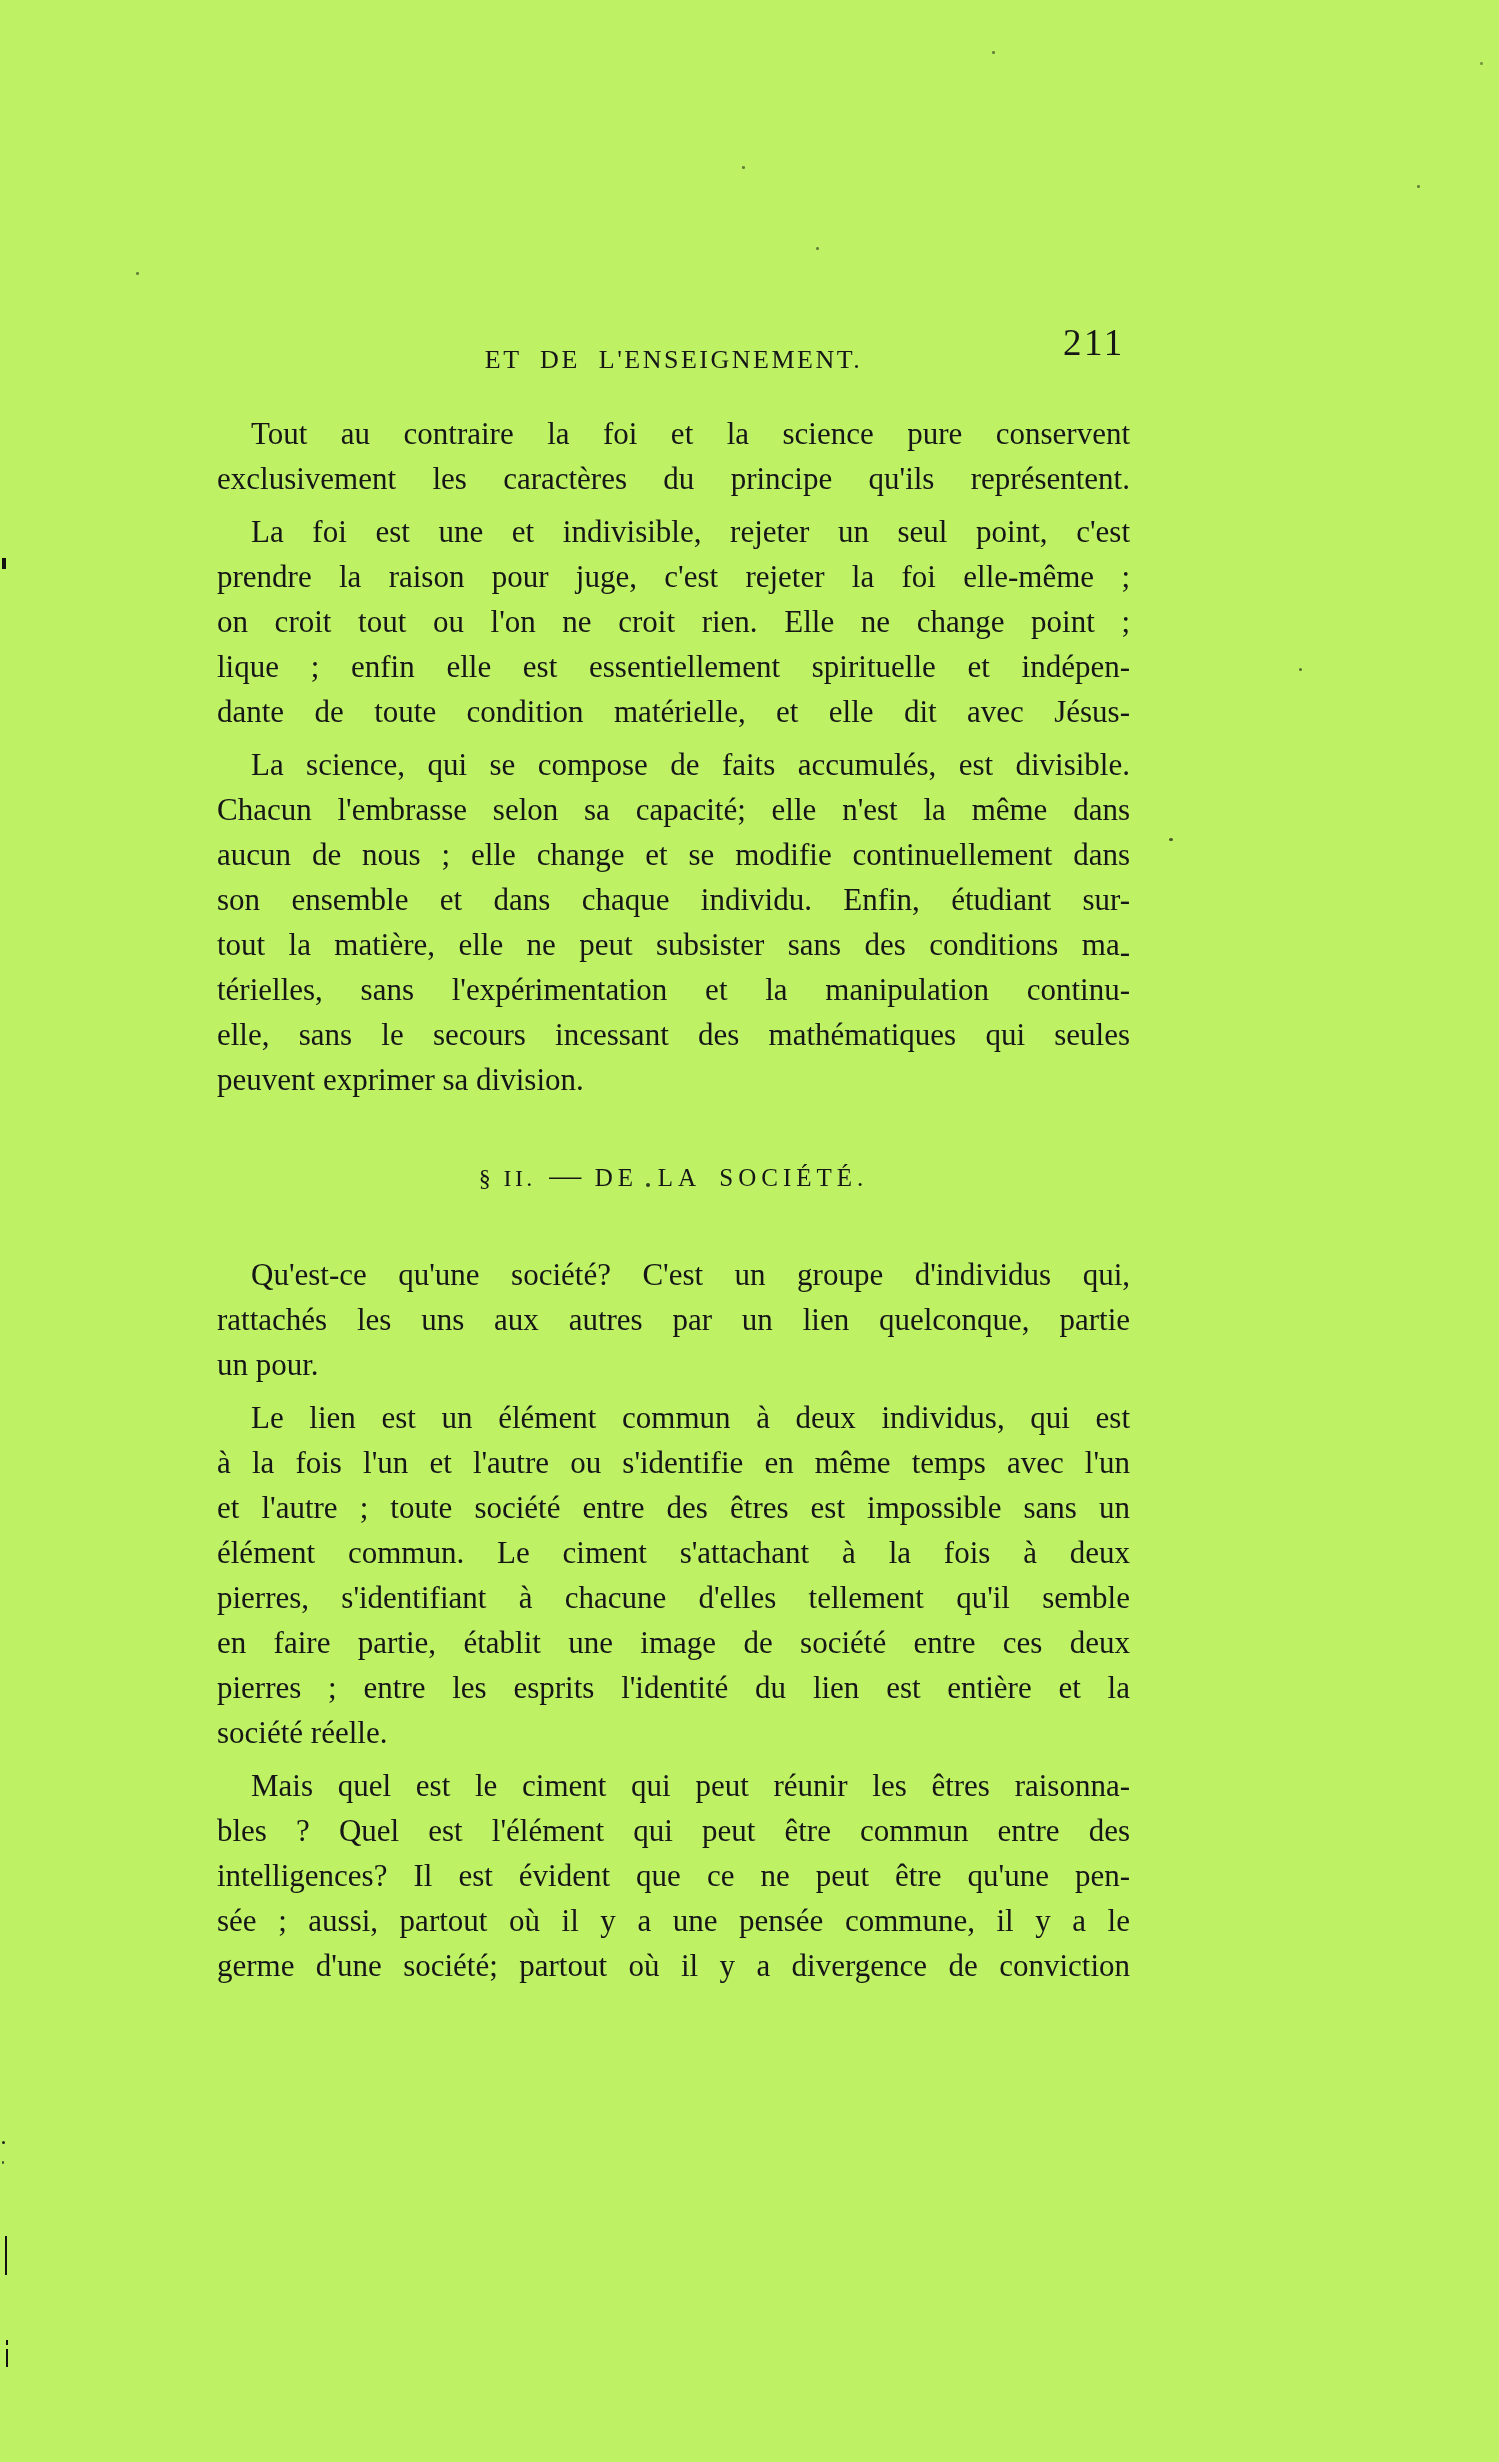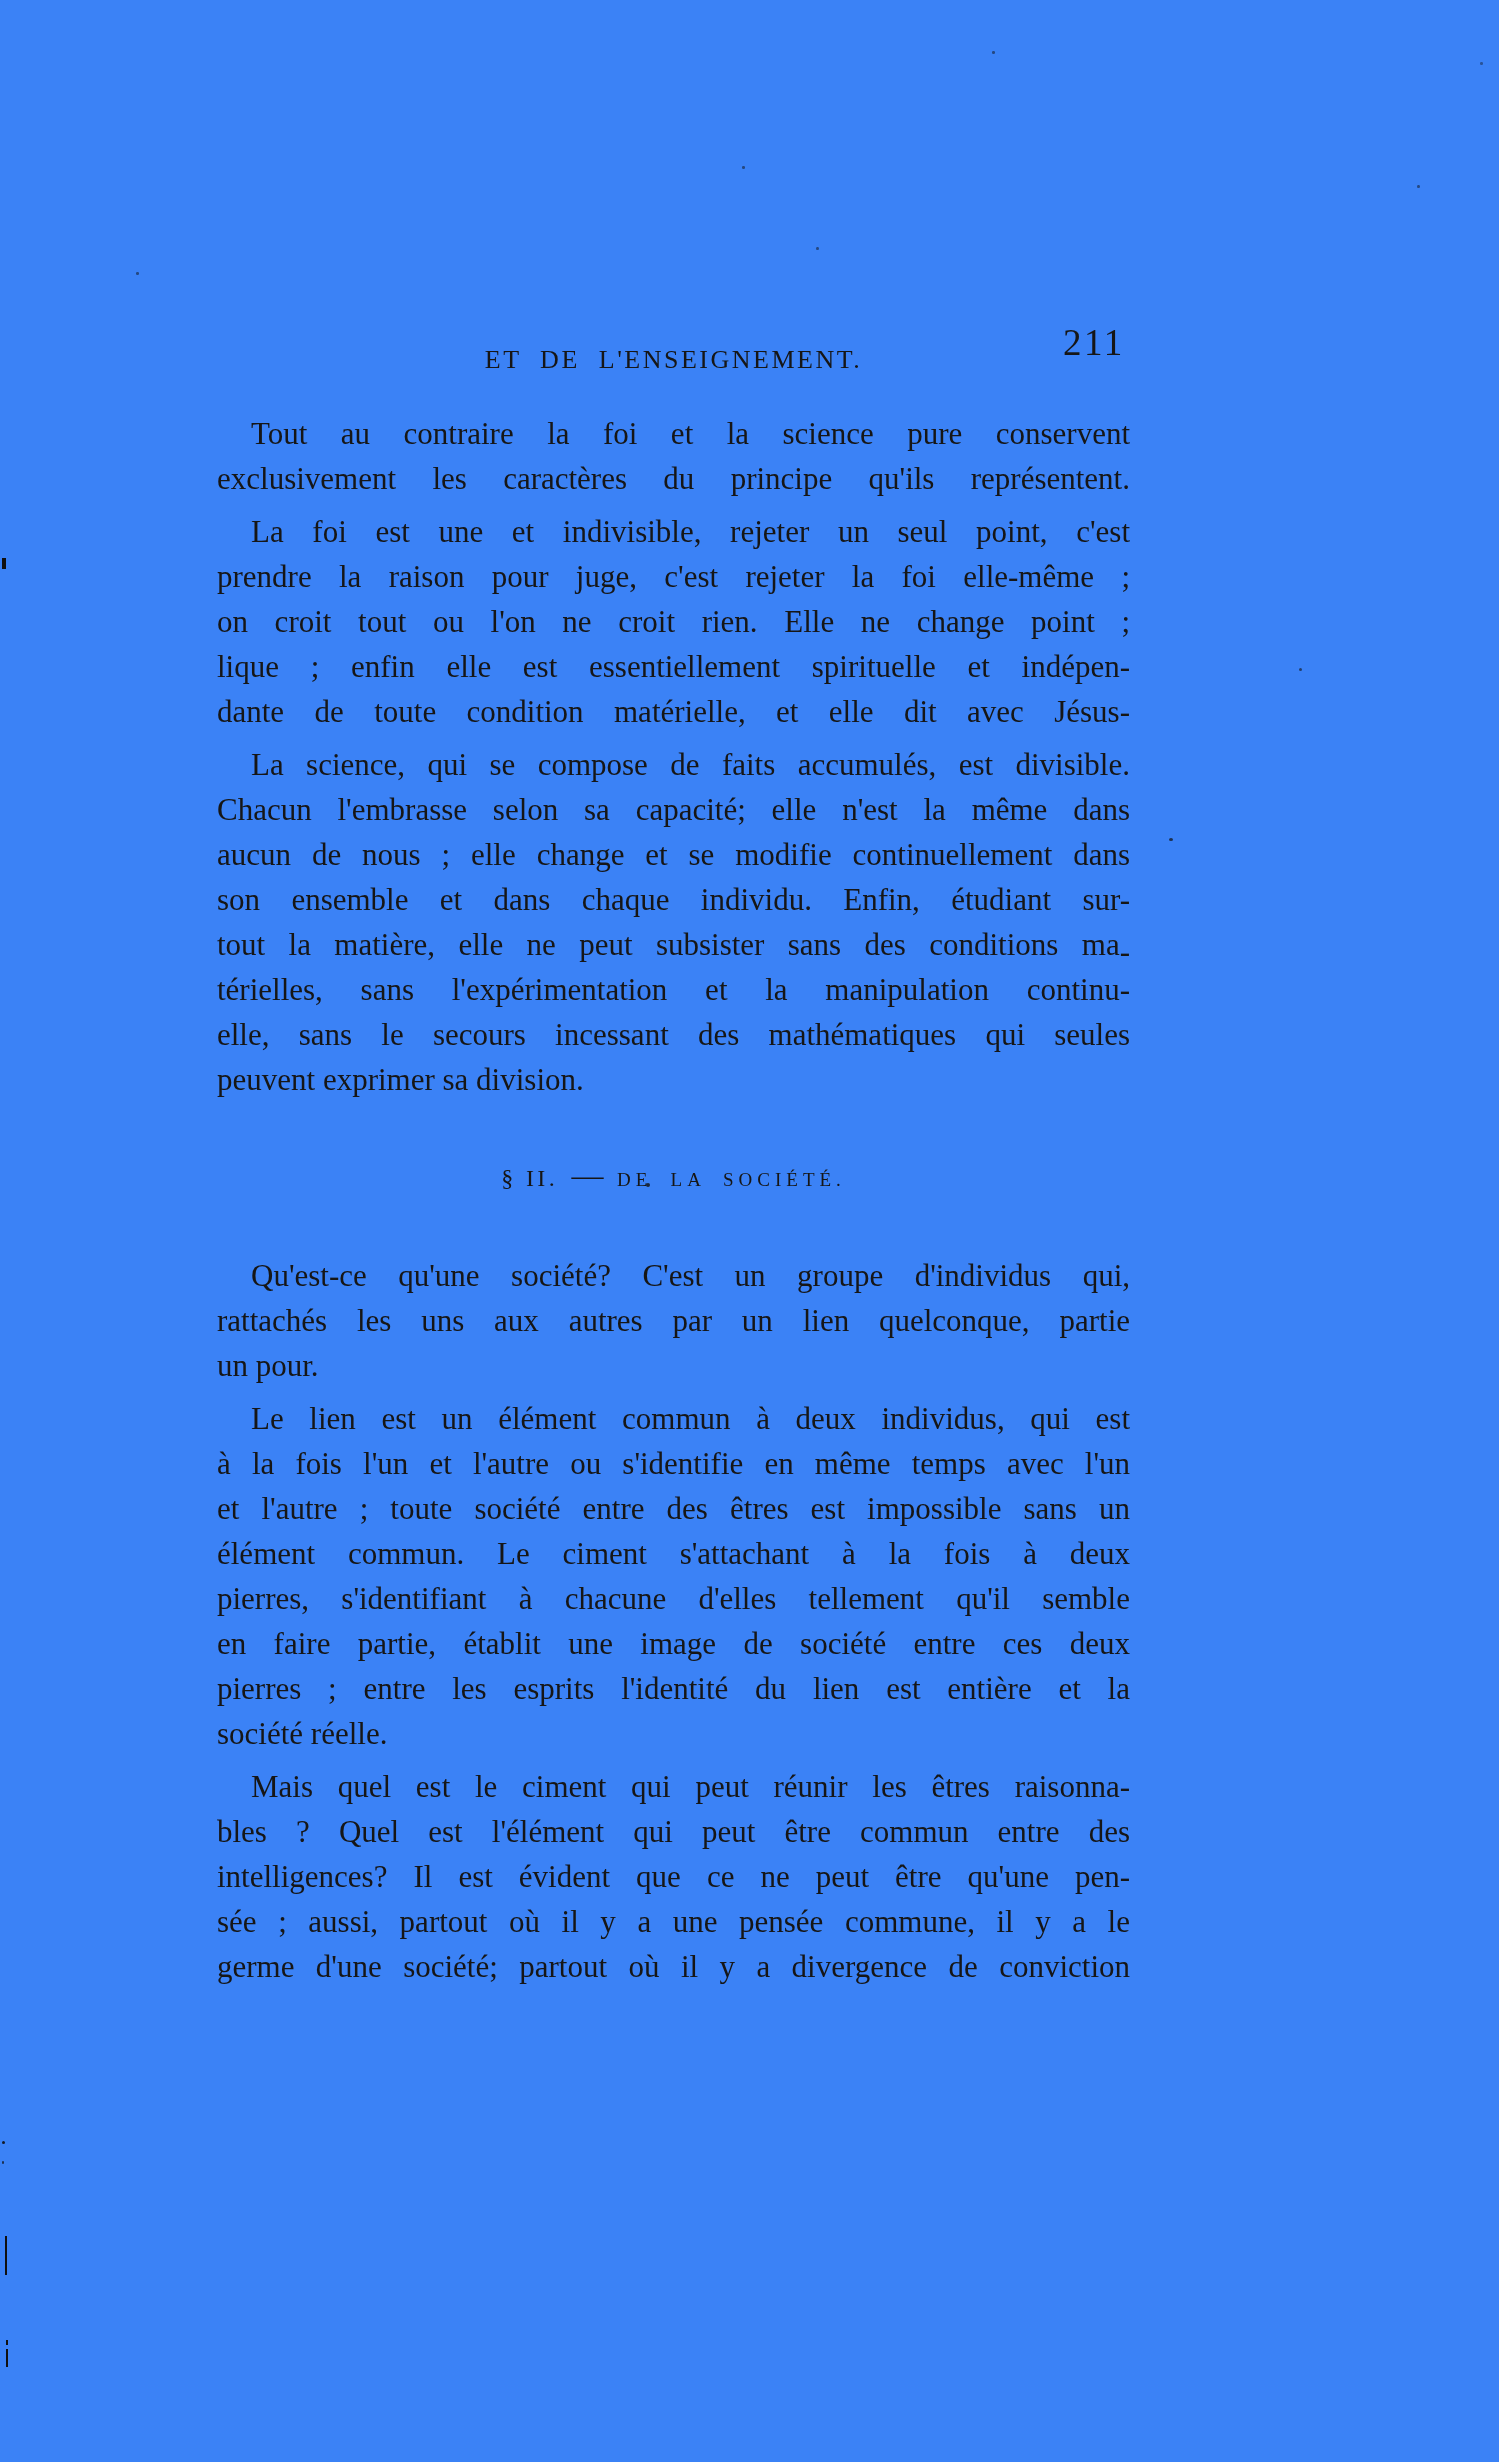--- a/index.html
+++ b/index.html
@@ -1,19 +1,19 @@
 <!DOCTYPE html>
 <html style="font-size:13.5px"><head>
 <meta charset="utf-8">
 <style>
   html,body{margin:0;padding:0;background:#ffffff;}
   .page{
     position:relative;
     width:1499px;height:2462px;
-    background:#3b82f6;
+    background:#bef264;
     font-family:"Liberation Serif","DejaVu Serif",serif;
     color:#161616;
     overflow:hidden;
   }
   
   .runhead{
     position:absolute;left:209px;top:344px;width:929px;
     text-align:center;
     font-size:26px;line-height:32px;
     letter-spacing:2.5px;word-spacing:10px;
@@ -35,21 +35,21 @@
   .it{font-style:italic;}
   .low{position:relative;top:0.24em;}
   
   .heading{
     margin-top:51px;margin-bottom:51px;
     text-align:center;text-align-last:center;
     white-space:nowrap;
   }
   .heading .marker{font-size:24px;letter-spacing:3.4px;}
   .heading .sep{font-size:32px;padding:0 13.5px;}
-  .heading .title{font-size:19px;letter-spacing:5px;word-spacing:8.4px;}
+  .heading .title{font-size:25px;letter-spacing:5px;word-spacing:8.4px;}
   
   .mark{position:absolute;background:#101010;}
   .dot{border-radius:50%;}
 </style>
 </head>
 <body>
 
 <div class="page">
 
   <div class="runhead">ET DE L'ENSEIGNEMENT.</div>

